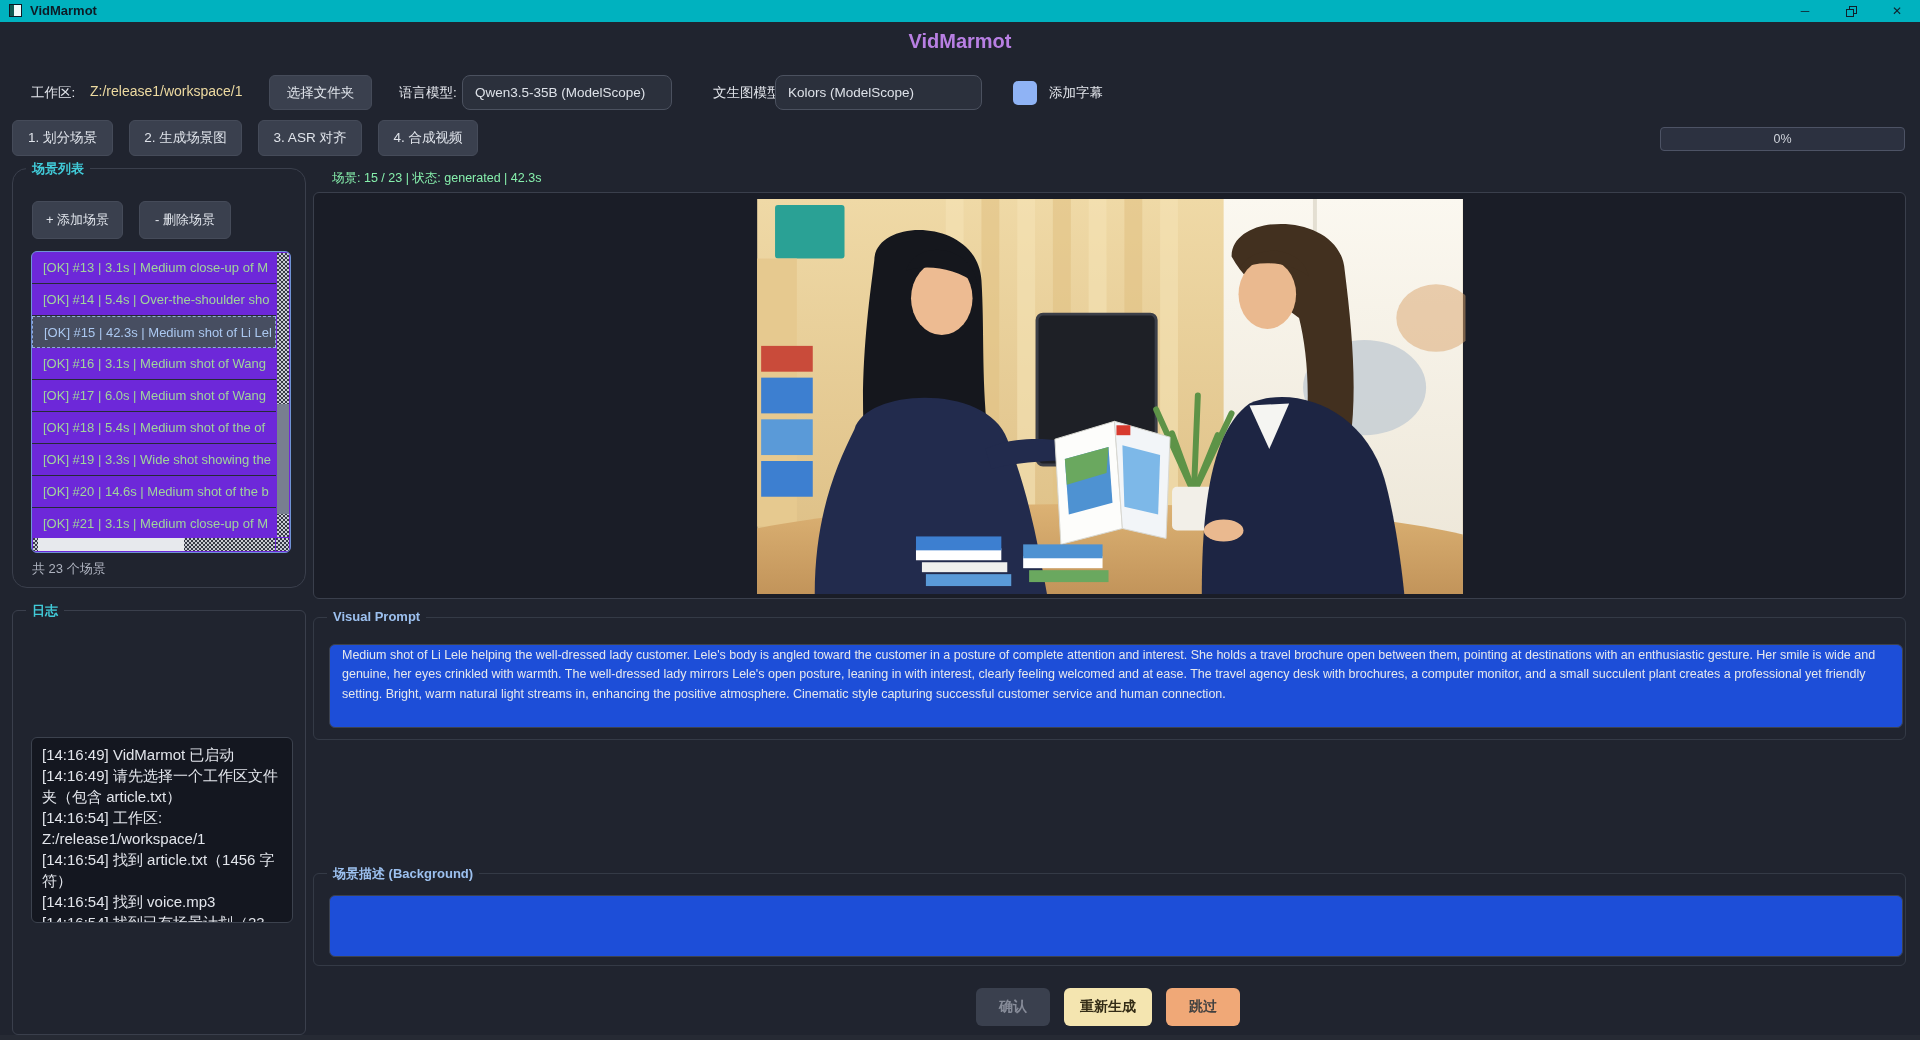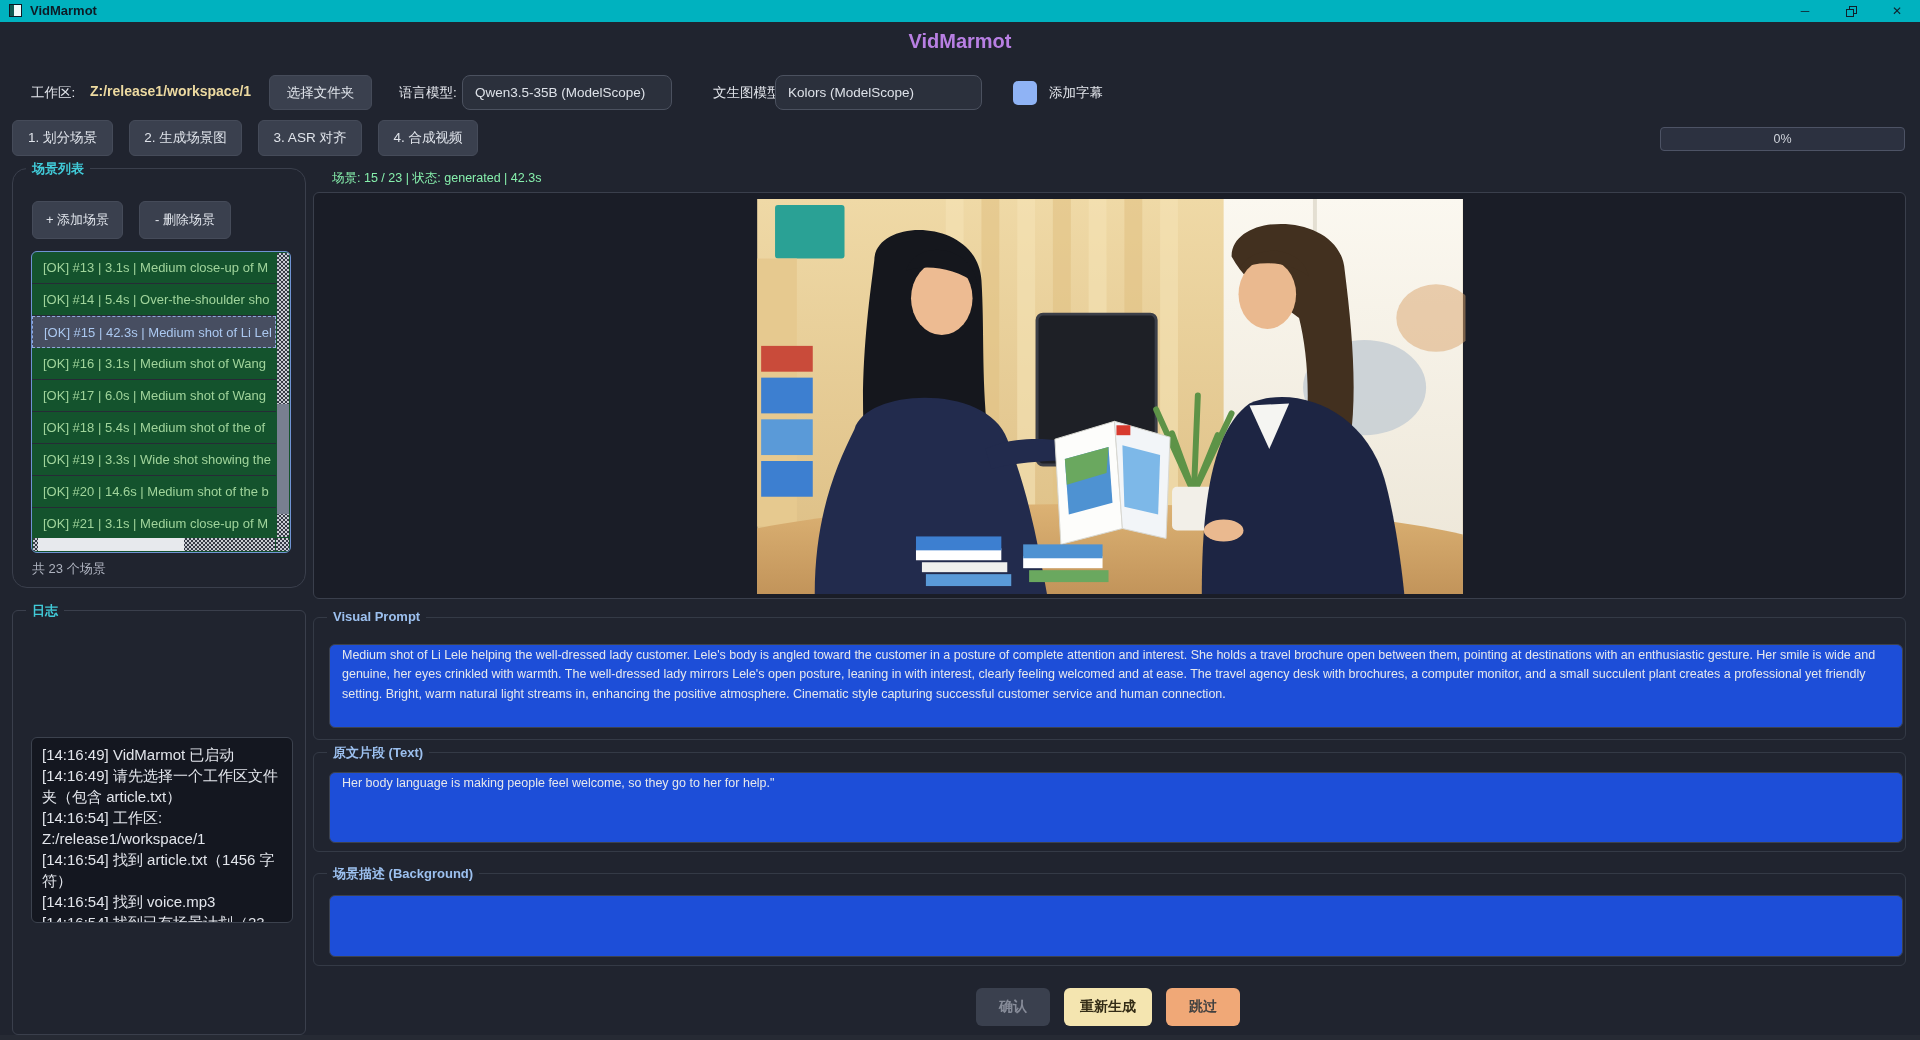--- a/index.html
+++ b/index.html
@@ -14,37 +14,37 @@
   .tb-btn{width:46px;height:22px;display:flex;align-items:center;justify-content:center;font-size:12px;color:#10202b;cursor:default;}
   .restore-icon{position:relative;width:13px;height:13px;}
   .restore-icon .back{position:absolute;right:1px;top:1px;width:8px;height:8px;border:1px solid #10202b;}
   .restore-icon .front{position:absolute;left:1px;bottom:1px;width:8px;height:8px;border:1px solid #10202b;background:#00b2bf;}
 
   
   .app-title{position:absolute;left:0;top:30px;width:1920px;text-align:center;font-size:20px;font-weight:bold;color:#b87fe3;}
 
   
   .tb-label{position:absolute;font-size:13.5px;color:#e3e6ec;}
-  .path-text{position:absolute;font-size:14px;font-weight:bold;color:#eddaa1;}
+  .path-text{position:absolute;font-size:14px;font-weight:normal;color:#eddaa1;}
   .ui-btn{position:absolute;background:#3a404e;border:1px solid #454b59;border-radius:6px;color:#dfe3ea;font-size:13.5px;display:flex;align-items:center;justify-content:center;cursor:pointer;}
   .combo{position:absolute;background:#2b303c;border:1px solid #4b515f;border-radius:8px;color:#dde1e8;font-size:13.5px;display:flex;align-items:center;padding:0 12px;cursor:pointer;}
   .checkbox{position:absolute;width:24px;height:24px;background:#8fb3f5;border-radius:5px;cursor:pointer;}
 
   
   .progress{position:absolute;left:1660px;top:127px;width:245px;height:24px;background:#2c3140;border:1px solid #4d5365;border-radius:4px;text-align:center;line-height:22px;font-size:12.5px;color:#ced2da;}
 
   
   .groupbox{position:absolute;border:1px solid #3a3f4c;border-radius:6px;}
   .group-label{position:absolute;top:-9px;left:13px;background:#20242f;padding:0 6px;font-size:13px;font-weight:bold;}
   .teal{color:#41cbd9;}
   .bluelbl{color:#9cc0ef;}
 
   
   .panel-btn{background:#3a404e;border:1px solid #454b59;border-radius:6px;color:#dfe3ea;font-size:13px;position:absolute;display:flex;align-items:center;justify-content:center;cursor:pointer;}
-  .listbox{position:absolute;left:18px;top:82px;width:260px;height:302px;background:#14532d;border:1px solid #6f93d4;border-radius:6px;overflow:hidden;}
+  .listbox{position:absolute;left:18px;top:82px;width:260px;height:302px;background:#6d28d9;border:1px solid #6f93d4;border-radius:6px;overflow:hidden;}
   .scene-rows{position:absolute;left:0;top:0;right:14px;bottom:14px;overflow:hidden;}
   .scene-item{height:32px;line-height:31px;padding-left:11px;font-size:13px;color:#a0d49b;white-space:nowrap;overflow:hidden;border-bottom:1px solid #262b36;cursor:pointer;}
   .scene-item.selected{background:#474e61;color:#abc8f0;border:1px dashed #8fa9dc;border-bottom:1px dashed #8fa9dc;}
   .checker{background-image:repeating-conic-gradient(#c9ccd3 0% 25%,#363a46 0% 50%);background-size:4px 4px;}
   .vscroll{position:absolute;top:1px;right:1px;bottom:15px;width:12px;}
   .vthumb{position:absolute;left:0;width:12px;top:53%;height:39%;background:#787f90;}
   .hscroll{position:absolute;left:1px;right:15px;bottom:1px;height:13px;}
   .hthumb{position:absolute;left:5px;top:0;height:13px;width:146px;background:#e7e9ed;}
   .scroll-corner{position:absolute;right:1px;bottom:1px;width:13px;height:13px;}
   .count-text{position:absolute;left:19px;top:391px;font-size:13px;color:#aeb3bf;}
@@ -253,24 +253,20 @@
         <rect x="274" y="374" width="80" height="12" fill="#6aa85f"></rect>
       </g>
     </svg>
   </div>
 
   <div class="groupbox" style="left:313px;top:617px;width:1593px;height:123px;border-color:#343a46;">
     <div class="group-label bluelbl">Visual Prompt</div>
     <div class="textarea-box" style="left:15px;top:26px;width:1574px;height:84px;">Medium shot of Li Lele helping the well-dressed lady customer. Lele's body is angled toward the customer in a posture of complete attention and interest. She holds a travel brochure open between them, pointing at destinations with an enthusiastic gesture. Her smile is wide and genuine, her eyes crinkled with warmth. The well-dressed lady mirrors Lele's open posture, leaning in with interest, clearly feeling welcomed and at ease. The travel agency desk with brochures, a computer monitor, and a small succulent plant creates a professional yet friendly setting. Bright, warm natural light streams in, enhancing the positive atmosphere. Cinematic style capturing successful customer service and human connection.</div>
   </div>
 
-  <div class="groupbox" style="left:313px;top:752px;width:1593px;height:100px;border-color:#343a46;">
-    <div class="group-label bluelbl">原文片段 (Text)</div>
-    <div class="textarea-box" style="left:15px;top:19px;width:1574px;height:71px;">Her body language is making people feel welcome, so they go to her for help."</div>
-  </div>
 
   <div class="groupbox" style="left:313px;top:873px;width:1593px;height:93px;border-color:#343a46;">
     <div class="group-label bluelbl">场景描述 (Background)</div>
     <div class="textarea-box" style="left:15px;top:21px;width:1574px;height:62px;"></div>
   </div>
 
   <div class="action-btn btn-confirm">确认</div>
   <div class="action-btn btn-regen">重新生成</div>
   <div class="action-btn btn-skip">跳过</div>
 

